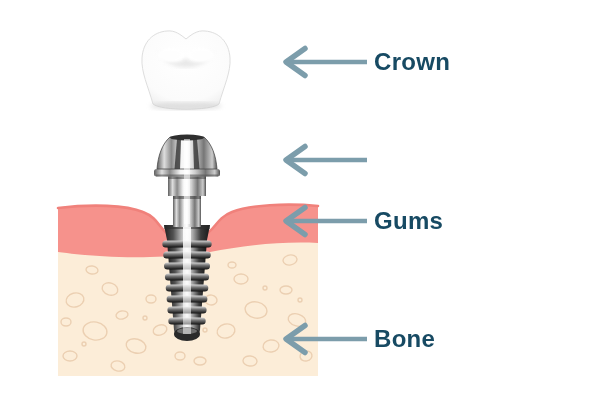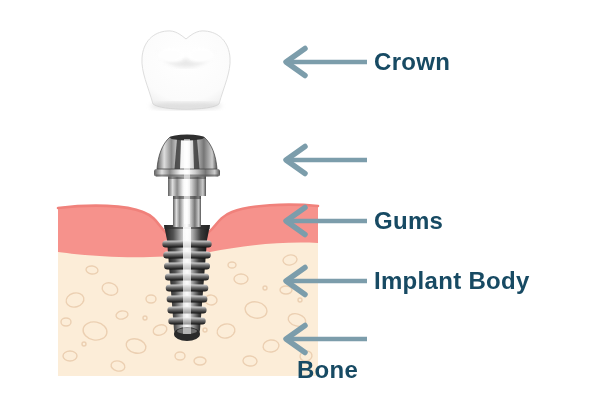--- a/index.html
+++ b/index.html
@@ -24,21 +24,21 @@
     font-size:24px;
     font-weight:700;
     letter-spacing:.3px;
     color:#174A63;
     white-space:nowrap;
   }
   .row-crown{top:45px;}
   .row-abutment{top:143px;}
   .row-gums{top:204px;align-items:center;}
   .row-implant{top:264px;}
-  .row-bone{top:322px;flex-direction:column;}
+  .row-bone{top:322px;}
 </style>
 </head>
 <body>
 
 <div id="screen">
 
   <svg id="illustration" width="605" height="400" viewBox="0 0 605 400" xmlns="http://www.w3.org/2000/svg">
     <defs>
       <radialGradient id="crownG" cx="0.5" cy="0.35" r="0.75">
         <stop offset="0" stop-color="#ffffff"></stop>
@@ -199,27 +199,20 @@
   </div>
 
   <div class="label-row row-gums">
     <svg class="arrow" width="88" height="34" viewBox="0 0 88 34">
       <line x1="5" y1="17" x2="86" y2="17" stroke="#7C9DAB" stroke-width="4.5"></line>
       <polyline points="24,3.5 5,17 24,30.5" fill="none" stroke="#7C9DAB" stroke-width="5.5" stroke-linecap="round" stroke-linejoin="round"></polyline>
     </svg>
     <span class="label-text">Gums</span>
   </div>
 
-  <div class="label-row row-implant">
-    <svg class="arrow" width="88" height="34" viewBox="0 0 88 34">
-      <line x1="5" y1="17" x2="86" y2="17" stroke="#7C9DAB" stroke-width="4.5"></line>
-      <polyline points="24,3.5 5,17 24,30.5" fill="none" stroke="#7C9DAB" stroke-width="5.5" stroke-linecap="round" stroke-linejoin="round"></polyline>
-    </svg>
-    <span class="label-text">Implant Body</span>
-  </div>
 
   <div class="label-row row-bone">
     <svg class="arrow" width="88" height="34" viewBox="0 0 88 34">
       <line x1="5" y1="17" x2="86" y2="17" stroke="#7C9DAB" stroke-width="4.5"></line>
       <polyline points="24,3.5 5,17 24,30.5" fill="none" stroke="#7C9DAB" stroke-width="5.5" stroke-linecap="round" stroke-linejoin="round"></polyline>
     </svg>
     <span class="label-text">Bone</span>
   </div>
 
 </div>

